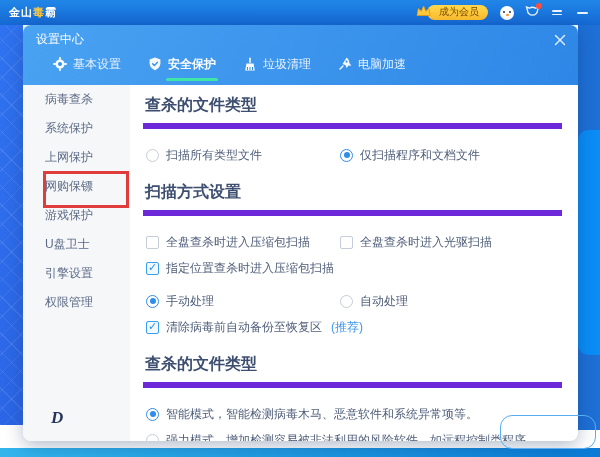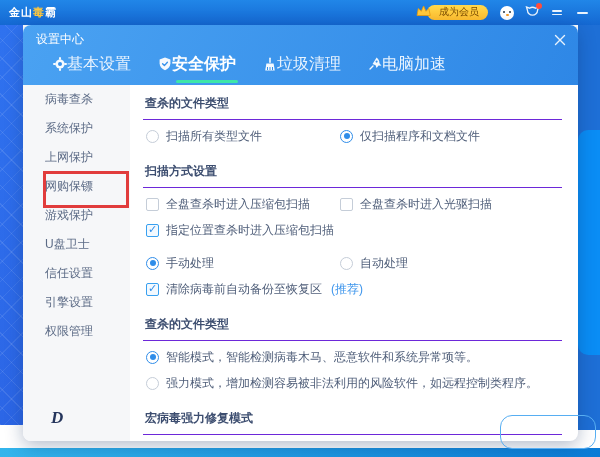--- a/index.html
+++ b/index.html
@@ -40,35 +40,35 @@
                   font-family:"Liberation Serif","DejaVu Serif",serif;font-style:italic;font-weight:bold;font-size:17px;}
 
   
   .dialog{position:absolute;left:23px;top:25px;width:555px;height:416px;background:#fff;border-radius:8px;
           box-shadow:0 5px 18px rgba(10,40,90,.30);z-index:5;overflow:hidden;display:flex;flex-direction:column;}
   .dlg-header{position:relative;height:60px;flex:0 0 60px;
               background:linear-gradient(115deg,#4aa2f2,#2e87e6);color:#fff;}
   .dlg-title{position:absolute;left:13px;top:6px;font-size:12px;}
   .close-x{position:absolute;right:11px;top:8px;width:14px;height:14px;cursor:pointer;opacity:.95;}
   .tabs{position:absolute;left:30px;top:24px;display:flex;align-items:center;gap:27px;height:34px;}
-  .tab{display:flex;align-items:center;gap:0;font-size:16px;color:#e8f3fe;position:relative;padding-bottom:4px;}
+  .tab{display:flex;align-items:center;gap:6px;font-size:12px;color:#e8f3fe;position:relative;padding-bottom:4px;}
   .tab .t-icon{width:14px;height:14px;display:flex;opacity:.95;}
   .tab.active{color:#ffffff;font-weight:bold;}
   .tab .underline{display:none;}
   .tab.active .underline{display:block;position:absolute;left:18px;right:-2px;bottom:-4px;height:3px;border-radius:2px;}
 
   .dlg-body{flex:1;display:flex;position:relative;}
   .sidebar{width:107px;flex:0 0 107px;background:#f6f7f9;position:relative;}
   .sidebar ul{list-style:none;margin:0;padding:0;}
   .sidebar li{height:29px;line-height:29px;padding-left:22px;font-size:12px;color:#5c6b86;cursor:pointer;}
   .annotation-box{position:absolute;left:20px;top:86px;width:80px;height:31px;border:3px solid #e13c3c;z-index:9;pointer-events:none;}
 
   .content{flex:1;padding:3px 16px 0 13px;overflow:hidden;}
   .sec{margin-bottom:7px;}
-  .sec-title{font-size:12px;font-weight:bold;color:#3d4e70;padding:7px 0 7px 2px;border-bottom:1px solid #6d28d9;margin-bottom:3px;}
+  .sec-title{font-size:16px;font-weight:bold;color:#3d4e70;padding:7px 0 7px 2px;border-bottom:6px solid #6d28d9;margin-bottom:13px;}
   .opt-row{display:flex;align-items:center;min-height:26px;}
   .opt{display:flex;align-items:center;gap:7px;font-size:12px;color:#4f5e79;cursor:pointer;padding-left:3px;}
   .opt.col1{width:191px;flex:0 0 191px;}
   .suffix{color:#3f96ec;margin-left:2px;font-size:12px;}
 
   .ctrl{flex:0 0 auto;box-sizing:border-box;}
   .opt.radio .ctrl{width:13px;height:13px;border-radius:50%;border:1px solid #c5cdd8;background:#fff;position:relative;}
   .opt.radio.on .ctrl{border-color:#2f8de9;}
   .opt.radio.on .ctrl:after{content:"";position:absolute;left:2.5px;top:2.5px;width:6px;height:6px;border-radius:50%;background:#2f8de9;}
   .opt.check .ctrl{width:13px;height:13px;border-radius:2px;border:1px solid #c5cdd8;background:#fff;position:relative;}
@@ -181,21 +181,20 @@
 
     <div class="dlg-body">
       <div class="sidebar">
         <ul>
           <li>病毒查杀</li>
           <li>系统保护</li>
           <li>上网保护</li>
           <li>网购保镖</li>
           <li>游戏保护</li>
           <li>U盘卫士</li>
-          <li>信任设置</li>
           <li>引擎设置</li>
           <li>权限管理</li>
         </ul>
 
         <div class="annotation-box"></div>
       </div>
 
       <div class="content">
 
         <div class="sec">

